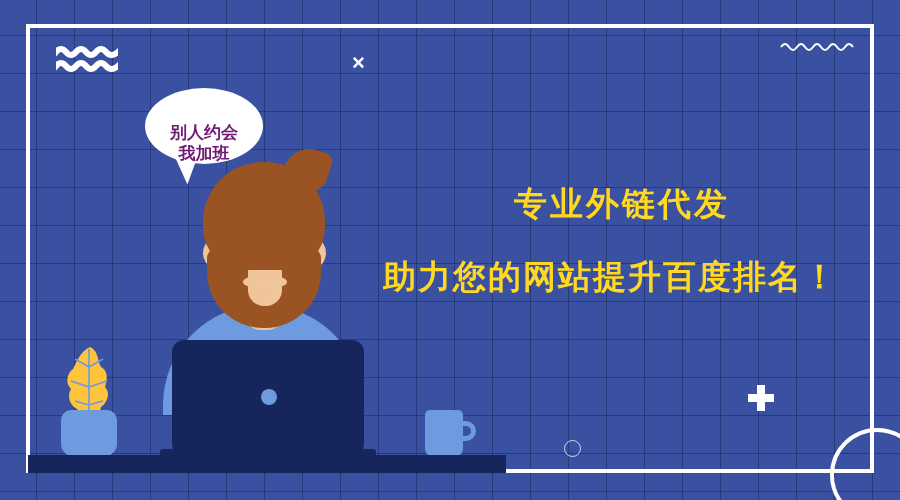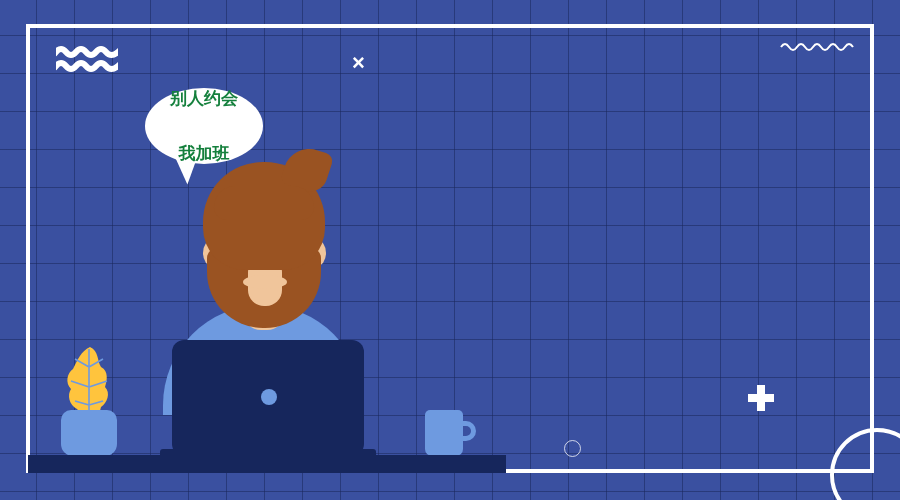--- a/index.html
+++ b/index.html
@@ -62,22 +62,22 @@
   }
   .sub2{
     position:absolute;left:383px;top:255px;
     color:#ffd81f;font-size:33px;font-weight:bold;letter-spacing:2px;
     white-space:nowrap;
   }
   
   .bubble{
     position:absolute;left:145px;top:88px;width:118px;height:76px;
     background:#ffffff;border-radius:50%;
-    display:flex;flex-direction:column;align-items:center;justify-content:space-between;
-    color:#15803d;font-size:17px;font-weight:bold;line-height:1.25;
+    display:flex;flex-direction:column;align-items:center;justify-content:flex-end;
+    color:#701a75;font-size:17px;font-weight:bold;line-height:1.25;
   }
   .bubble .l{display:block;}
   .bubble-tail{
     position:absolute;left:175px;top:150px;width:0;height:0;
     border-left:10px solid transparent;
     border-right:18px solid transparent;
     border-top:34px solid #ffffff;
     transform:rotate(-8deg);
   }
   
@@ -176,20 +176,22 @@
 
   <div class="frame"></div>
 
   <div class="plus"></div>
   <div class="circle-small"></div>
 
   <div class="title-row">
     <span class="title-x">×</span>
   </div>
 
+  <div class="sub1">专业外链代发</div>
+  <div class="sub2">助力您的网站提升百度排名！</div>
 
   <div class="bubble-tail"></div>
   <div class="bubble">
     <span class="l">别人约会</span>
     <span class="l">我加班</span>
   </div>
 
   <div class="shirt"></div>
   <div class="neck"></div>
   <div class="ear-l"></div>

